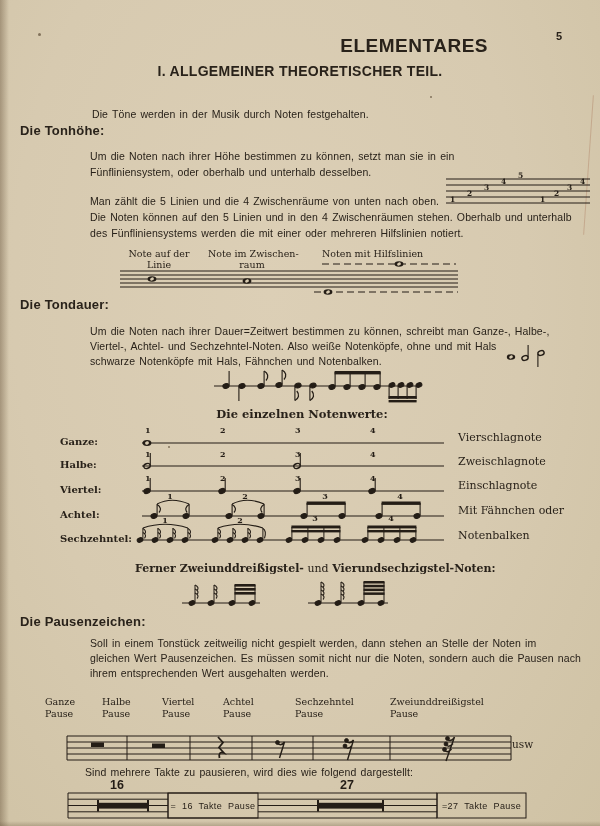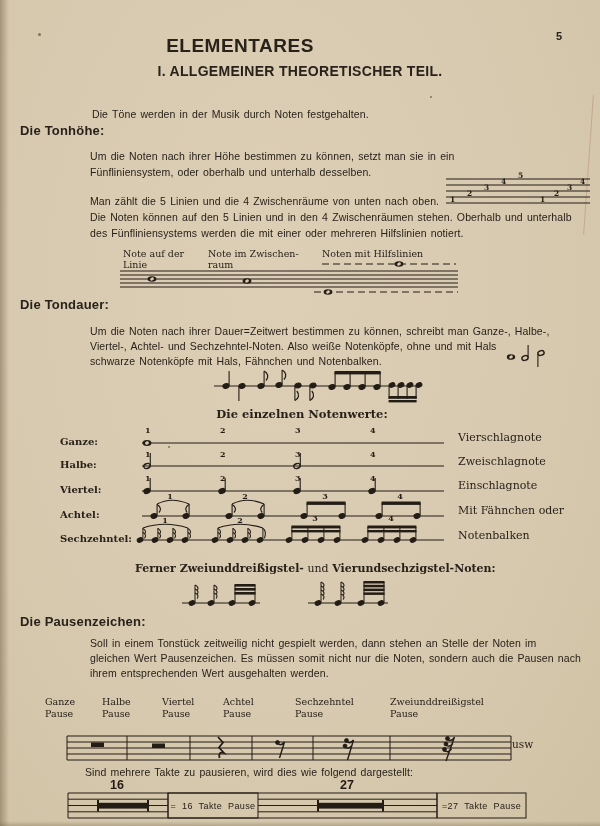--- a/index.html
+++ b/index.html
@@ -15,21 +15,21 @@
   .abs{position:absolute;white-space:nowrap}
   .title{font-size:19px;font-weight:bold;letter-spacing:.5px}
   .subtitle{font-size:14px;font-weight:bold;letter-spacing:.3px}
   .pagenum{font-size:11px;font-weight:bold}
   .h{font-size:13px;font-weight:bold;letter-spacing:.2px}
   .body{font-size:10.5px;letter-spacing:.1px;word-spacing:1.1px}
   .serif{font-family:"DejaVu Serif",serif}
   .tbl-title{font-size:11.5px;font-weight:bold}
   .tbl-label{font-size:10px;font-weight:bold}
   .tbl-right{font-size:11px}
-  .stafflabel{font-size:9.5px;line-height:11px;font-family:"DejaVu Serif",serif}
+  .stafflabel{font-size:9.5px;line-height:11px;text-align:center;font-family:"DejaVu Serif",serif}
   .pauselabel{font-size:9.5px;line-height:12px;font-family:"DejaVu Serif",serif;width:120px}
   .ferner{font-size:11px}
   svg{position:absolute;overflow:visible}
   svg text{font-family:"DejaVu Serif",serif;fill:#241d16}
   .f8{font-size:8px;font-weight:bold}
   .f7{font-size:7.5px;font-weight:bold}
   .mrnum{font-size:12.5px;font-weight:bold;font-family:"Liberation Sans",sans-serif}
   .mrlabel{font-size:9px;font-family:"Liberation Sans",sans-serif;letter-spacing:.4px;word-spacing:3px}
 </style>
 </head>
@@ -37,21 +37,21 @@
 
 <div class="page">
   <div class="edge-l"></div>
   <div class="edge-b"></div>
   <div class="streak"></div>
   <div class="speck" style="left:38px;top:33px;width:3px;height:3px"></div>
   <div class="speck" style="left:430px;top:96px;width:2px;height:2px"></div>
   <div class="speck" style="left:168px;top:446px;width:2px;height:2px"></div>
 
   <div class="abs pagenum" style="left:556px;top:30px">5</div>
-  <div class="abs title" style="left:0;top:35px;width:480px;text-align:center">ELEMENTARES</div>
+  <div class="abs title" style="left:8px;top:35px;width:480px;text-align:right">ELEMENTARES</div>
   <div class="abs subtitle" style="left:0;top:63px;width:600px;text-align:center">I. ALLGEMEINER THEORETISCHER TEIL.</div>
   <div class="abs body" style="left:92px;top:108px">Die Töne werden in der Musik durch Noten festgehalten.</div>
 
   <div class="abs h" style="left:20px;top:123px">Die Tonhöhe:</div>
   <div class="abs body" style="left:90px;top:150px">Um die Noten nach ihrer Höhe bestimmen zu können, setzt man sie in ein</div>
   <div class="abs body" style="left:90px;top:166px">Fünfliniensystem, oder oberhalb und unterhalb desselben.</div>
   <div class="abs body" style="left:90px;top:195px">Man zählt die 5 Linien und die 4 Zwischenräume von unten nach oben.</div>
 
   <svg style="left:444px;top:172px" width="148" height="38" viewBox="0 0 148 38">
     <g stroke="#241d16" stroke-width="1">

